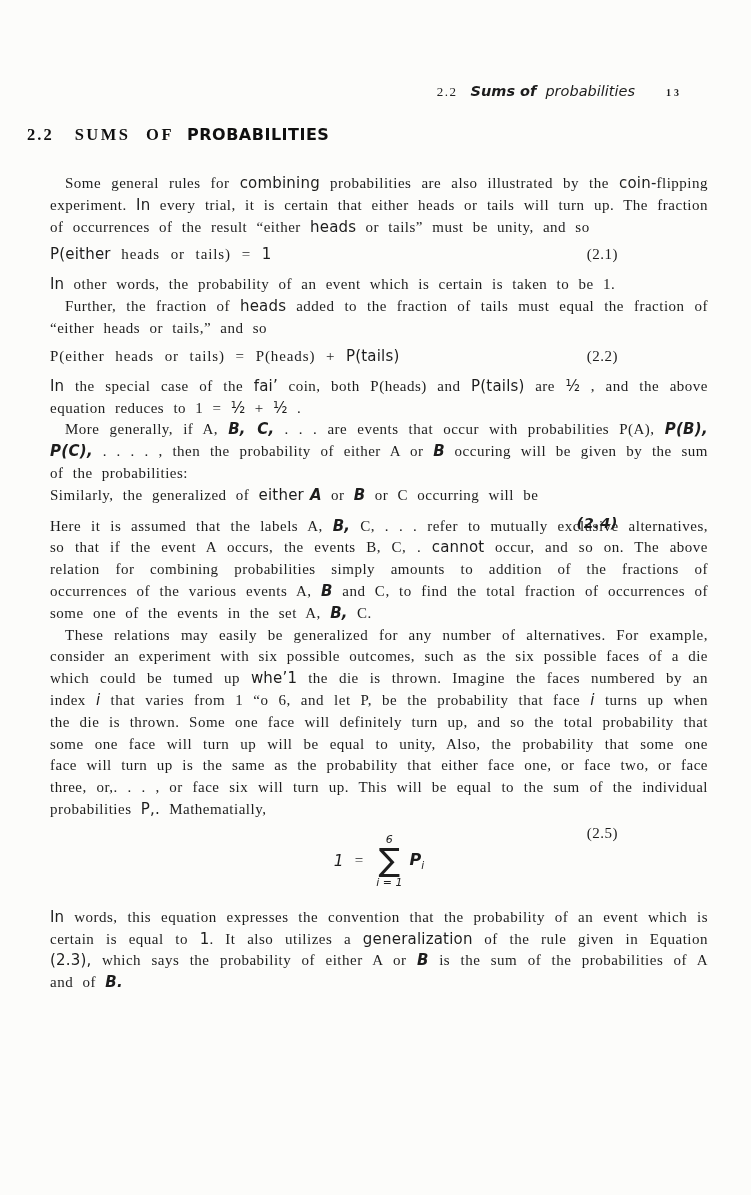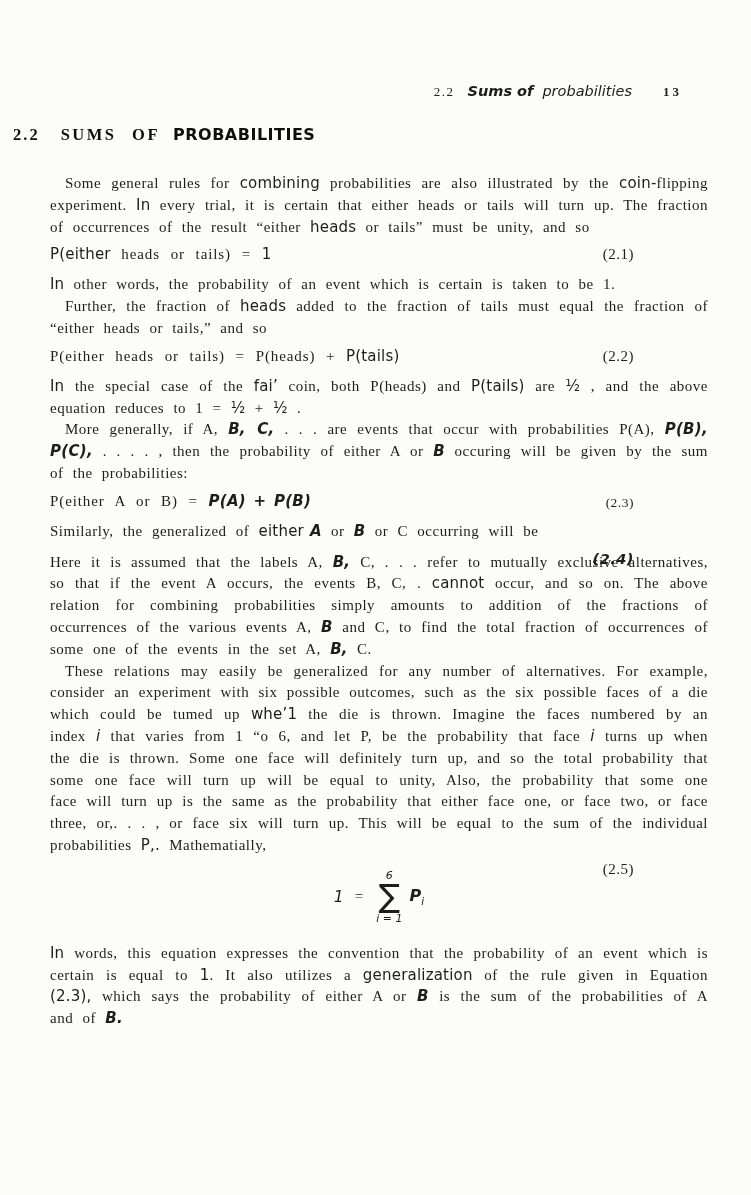--- a/index.html
+++ b/index.html
@@ -6,39 +6,39 @@
   .page{
     position:relative;width:751px;height:1195px;margin:0 auto;
     background:#fcfcfa;color:#1d1d1d;
     font-family:"Liberation Serif",serif;overflow:hidden;
   }
   
   .running-header{padding-top:82px;padding-right:69px;text-align:right;white-space:nowrap;}
   .rh-num{font-size:13px;letter-spacing:1.5px;margin-right:9px;color:#222;}
   .rh-title-bold{font-family:"DejaVu Sans",sans-serif;font-style:italic;font-weight:700;font-size:14.5px;}
   .rh-title-light{font-family:"DejaVu Sans",sans-serif;font-style:italic;font-size:14.5px;margin-left:5px;}
-  .rh-page{font-weight:700;font-size:13px;letter-spacing:3px;margin-left:27px;}
+  .rh-page{font-weight:700;font-size:10px;letter-spacing:3px;margin-left:27px;}
   
-  .section-heading{margin:25px 0 0 13px;font-weight:700;color:#0f0f0f;white-space:nowrap;}
+  .section-heading{margin:25px 0 0 27px;font-weight:700;color:#0f0f0f;white-space:nowrap;}
   .sh-num{font-size:16.5px;letter-spacing:2px;margin-right:17px;}
   .sh-serif{font-size:16.5px;letter-spacing:2.5px;word-spacing:9px;margin-right:9px;}
   .sh-sans{font-family:"DejaVu Sans",sans-serif;font-size:16px;letter-spacing:.5px;}
   
   .content{margin:28px 0 0 50px;width:658px;}
   .para{font-size:15px;line-height:21.8px;text-align:justify;letter-spacing:.5px;word-spacing:5px;}
   .para.indent{text-indent:15px;}
   .sg{color:#1d1d1d;}
   .sg.ins{font-family:"DejaVu Sans",sans-serif;letter-spacing:.2px;word-spacing:1px;}
   .sg.it{font-family:"DejaVu Sans",sans-serif;font-style:italic;font-weight:700;letter-spacing:.3px;}
   .sg.iti{font-family:"DejaVu Sans",sans-serif;font-style:italic;}
   .sg.bi{font-family:"DejaVu Sans",sans-serif;font-style:italic;font-weight:700;letter-spacing:.3px;word-spacing:2px;}
   
   .eq{position:relative;text-align:left;margin:5px 0 9px;font-size:15px;line-height:22px;
       letter-spacing:.9px;word-spacing:6px;}
-  .eq-num{position:absolute;right:74px;top:0;font-size:15px;letter-spacing:.5px;word-spacing:normal;}
+  .eq-num{position:absolute;right:90px;top:0;font-size:15px;letter-spacing:.5px;word-spacing:normal;}
   .eq-num.sm{font-size:13.5px;top:2px;}
   .eq-num.bi{font-family:"DejaVu Sans",sans-serif;font-style:italic;font-weight:700;font-size:14.5px;margin-left:8px;}
   
   .eqsum{position:relative;margin:4px 0 10px;display:flex;align-items:center;justify-content:center;height:72px;}
   .sum-lhs{font-family:"DejaVu Sans",sans-serif;font-style:italic;font-size:15.5px;margin-right:11px;}
   .sum-eq{font-size:15px;margin-right:13px;}
   .sigma-col{display:flex;flex-direction:column;align-items:center;line-height:1;margin-right:7px;}
   .sigma-top{font-family:"DejaVu Sans",sans-serif;font-style:italic;font-size:11px;margin-bottom:1px;}
   .sigma{font-family:"DejaVu Sans",sans-serif;font-size:32px;line-height:.9;}
   .sigma-bot{font-family:"DejaVu Sans",sans-serif;font-style:italic;font-size:11px;margin-top:2px;}
@@ -63,21 +63,20 @@
   </div>
 
   <div class="content">
       <div class="para indent"><span class="sg ">Some general rules for </span><span class="sg ins">combining</span><span class="sg "> probabilities are also illustrated by the </span><span class="sg ins">coin-</span><span class="sg ">flipping experiment. </span><span class="sg ins">In</span><span class="sg "> every trial, it is certain that either heads or tails will turn up. The fraction of occurrences of the result “either </span><span class="sg ins">heads</span><span class="sg "> or tails” must be unity, and so</span></div>
       <div class="eq"><span class="eq-body"><span class="sg ins">P(either</span><span class="sg "> heads or tails)  =  </span><span class="sg ins">1</span></span><span class="eq-num ">(2.1)</span></div>
       <div class="para"><span class="sg ins">In</span><span class="sg "> other words, the probability of an event which is certain is taken to be 1.</span></div>
       <div class="para indent"><span class="sg ">Further, the fraction of </span><span class="sg ins">heads</span><span class="sg "> added to the fraction of tails must equal the fraction of “either heads or tails,” and so</span></div>
       <div class="eq"><span class="eq-body"><span class="sg ">P(either heads or tails)  =  P(heads)  +  </span><span class="sg ins">P(tails)</span></span><span class="eq-num ">(2.2)</span></div>
       <div class="para"><span class="sg ins">In</span><span class="sg "> the special case of the </span><span class="sg ins">fai’</span><span class="sg "> coin, both P(heads) and </span><span class="sg ins">P(tails)</span><span class="sg "> are </span><span class="sg ins">½</span><span class="sg "> , and the above equation reduces to 1  =  </span><span class="sg ins">½</span><span class="sg "> + </span><span class="sg ins">½</span><span class="sg "> .</span></div>
       <div class="para indent"><span class="sg ">More generally, if A, </span><span class="sg it">B, C,</span><span class="sg "> . . . are events that occur with probabilities P(A), </span><span class="sg bi">P(B), P(C),</span><span class="sg "> . . . . , then the probability of either A or </span><span class="sg it">B</span><span class="sg "> occuring will be given by the sum of the probabilities:</span></div>
-      <div class="eq"><span class="eq-body"><span class="sg ">P(either A or B)  =  </span><span class="sg bi">P(A) + P(B)</span></span><span class="eq-num sm">(2.3)</span></div>
       <div class="para"><span class="sg ">Similarly, the generalized of </span><span class="sg ins">either </span><span class="sg it">A</span><span class="sg "> or </span><span class="sg it">B</span><span class="sg "> or C occurring will be</span></div>
       <div class="eq"><span class="eq-num bi">(2.4)</span></div>
       <div class="para"><span class="sg ">Here it is assumed that the labels A, </span><span class="sg it">B,</span><span class="sg "> C, . . . refer to mutually exclusive alternatives, so that if the event A occurs, the events B, C, . </span><span class="sg ins">cannot</span><span class="sg "> occur, and so on. The above relation for combining probabilities simply amounts to addition of the fractions of occurrences of the various events A, </span><span class="sg it">B</span><span class="sg "> and C, to find the total fraction of occurrences of some one of the events in the set A, </span><span class="sg it">B,</span><span class="sg "> C.</span></div>
       <div class="para indent"><span class="sg ">These relations may easily be generalized for any number of alternatives. For example, consider an experiment with six possible outcomes, such as the six possible faces of a die which could be tumed up </span><span class="sg ins">whe’1</span><span class="sg "> the die is thrown. Imagine the faces numbered by an index </span><span class="sg iti">i</span><span class="sg "> that varies from 1 “o 6, and let P, be the probability that face </span><span class="sg iti">i</span><span class="sg "> turns up when the die is thrown. Some one face will definitely turn up, and so the total probability that some one face will turn up will be equal to unity, Also, the probability that some one face will turn up is the same as the probability that either face one, or face two, or face three, or,. . . , or face six will turn up. This will be equal to the sum of the individual probabilities </span><span class="sg ins">P,.</span><span class="sg "> Mathematially,</span></div>
       <div class="eqsum">
         <span class="sum-lhs">1</span>
         <span class="sum-eq">=</span>
         <span class="sigma-col">
           <span class="sigma-top">6</span>
           <span class="sigma">∑</span>

